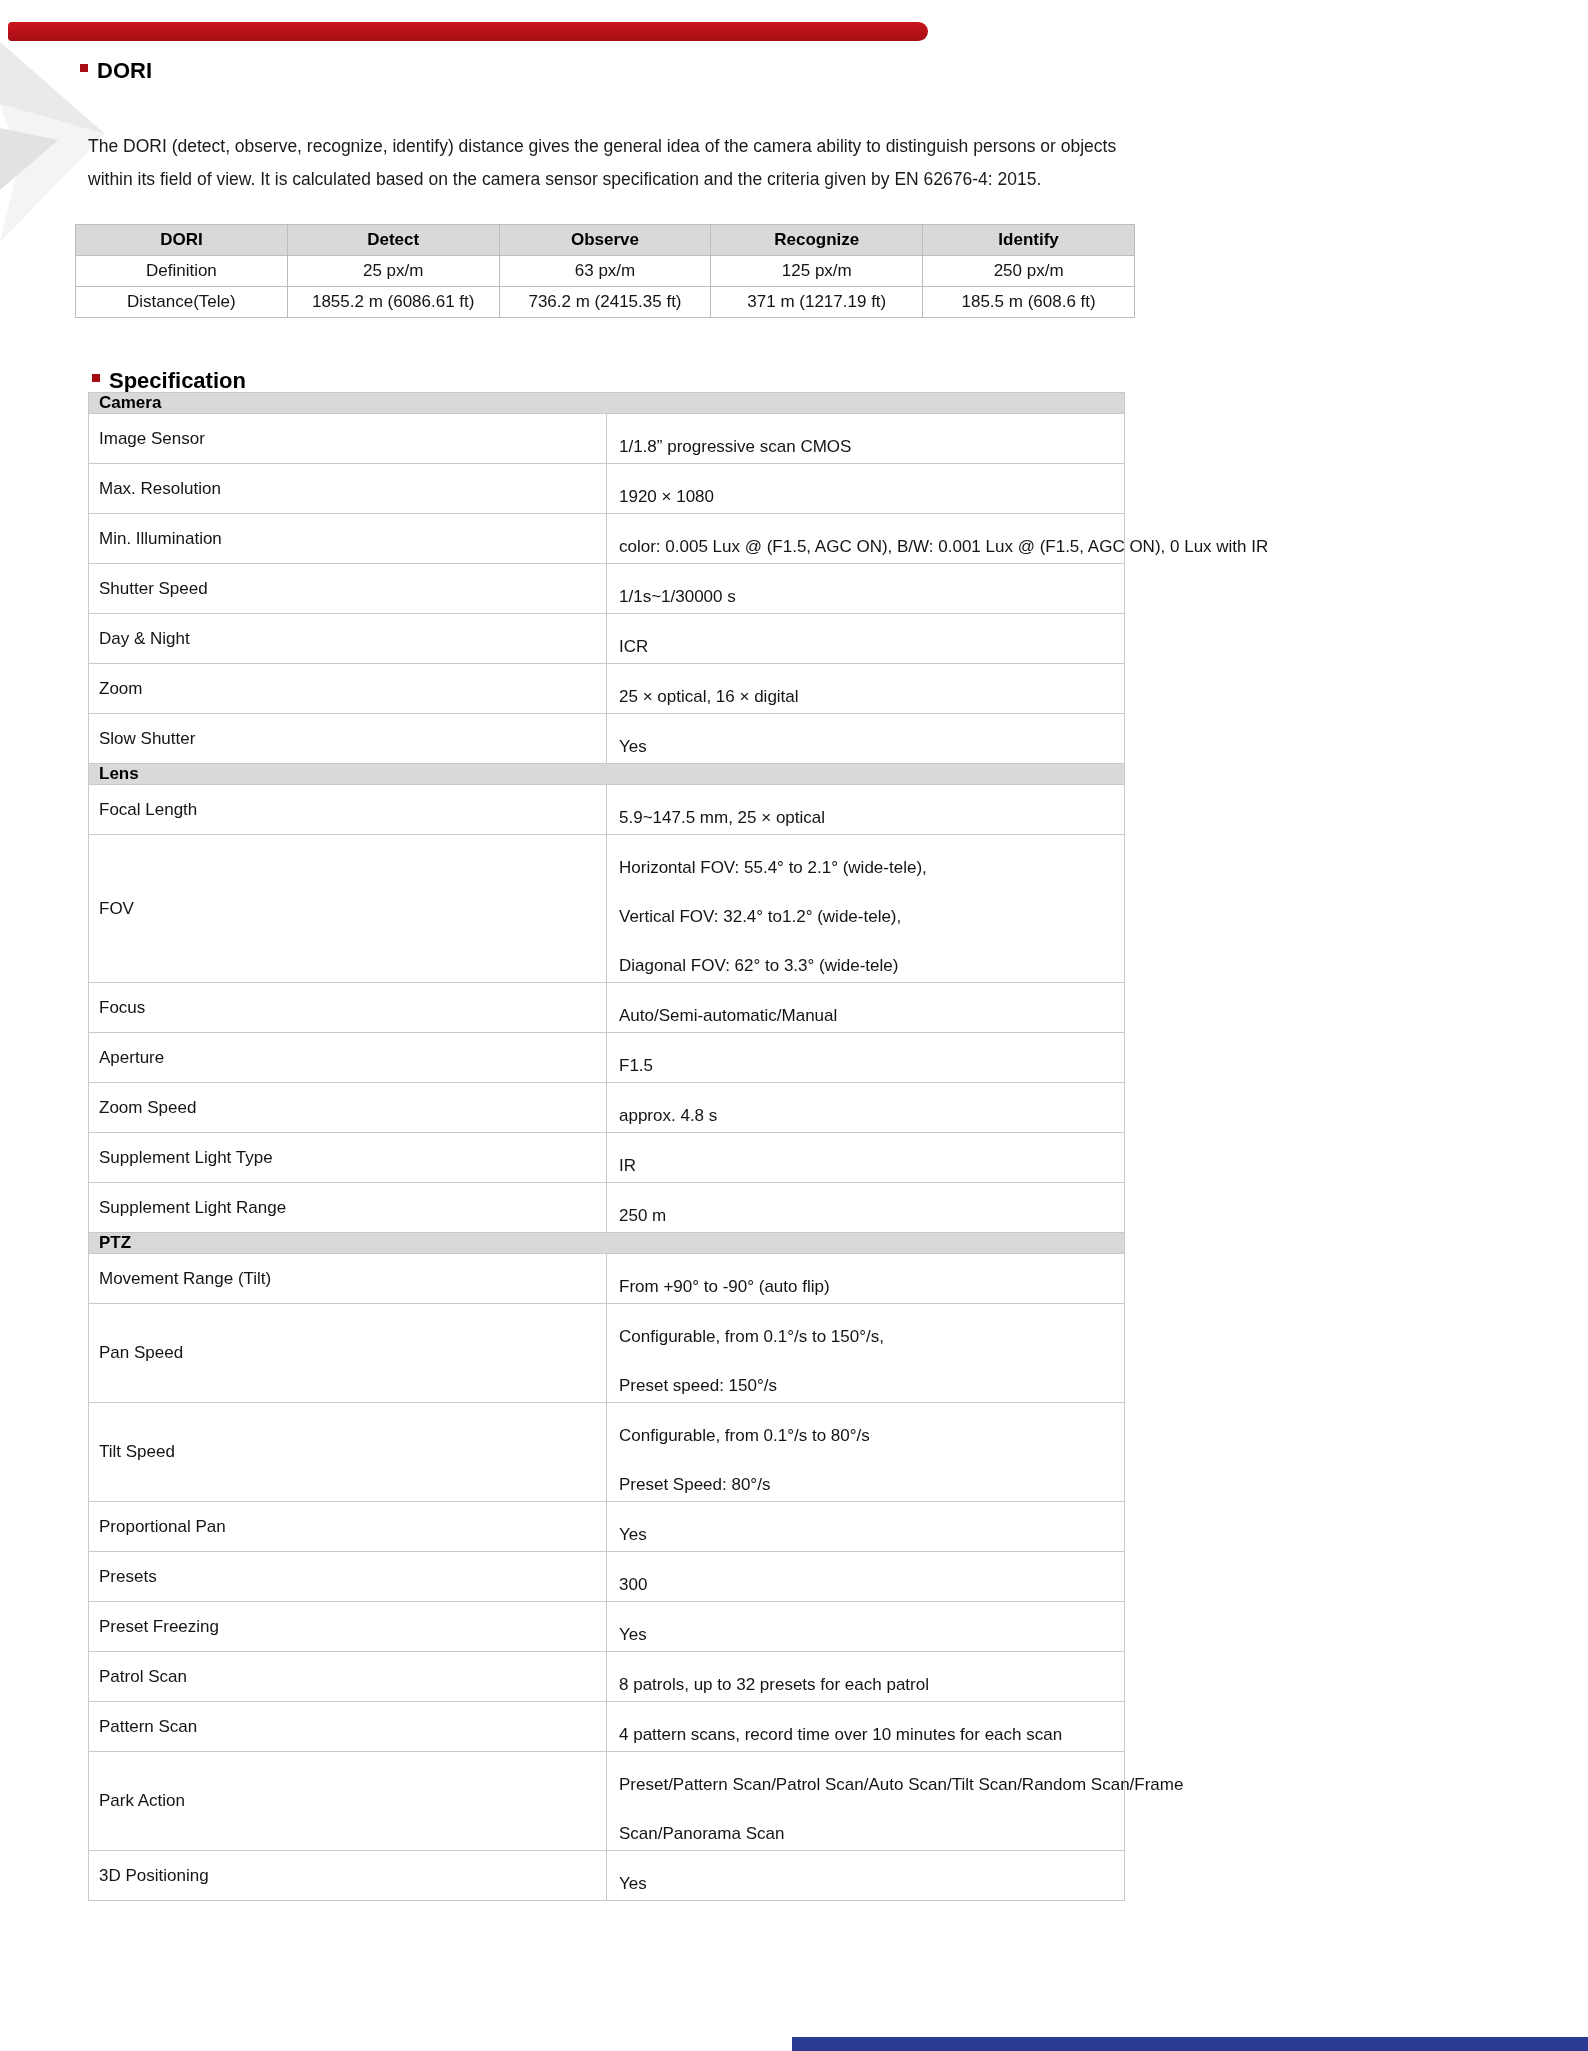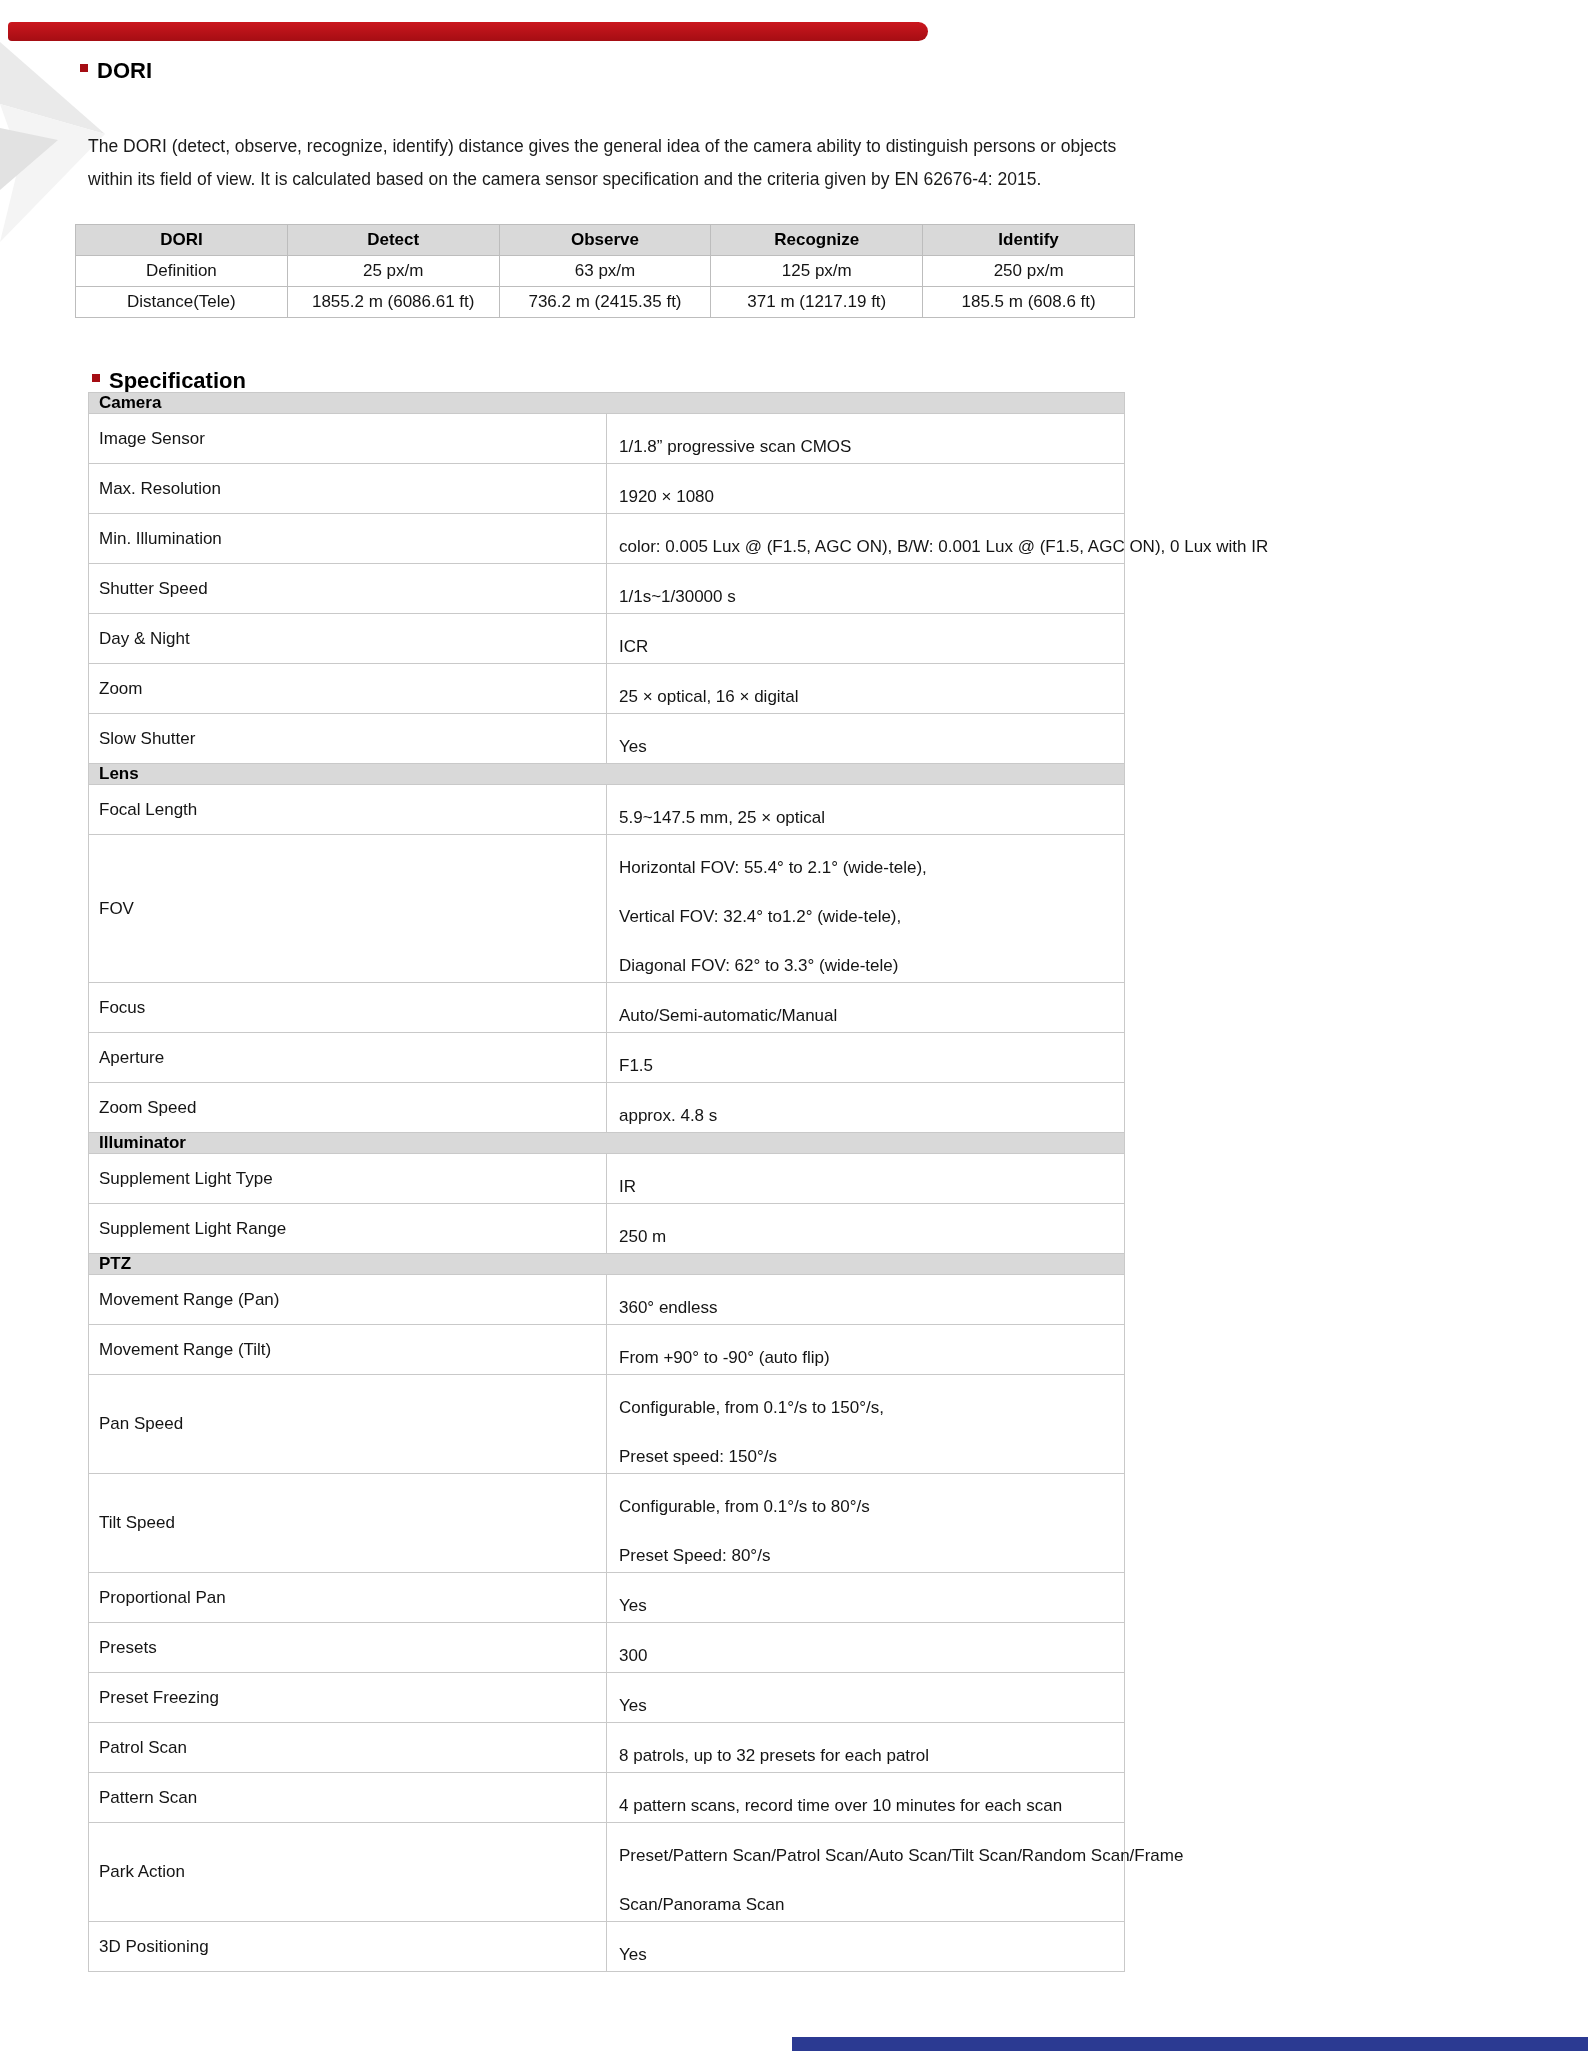--- a/index.html
+++ b/index.html
@@ -189,42 +189,33 @@
           <div class="vline">F1.5</div>
         </td>
       </tr>
       <tr>
         <td class="lbl">Zoom Speed</td>
         <td class="val">
           <div class="vline">approx. 4.8 s</div>
         </td>
       </tr>
       <tr>
-        <td class="sec" colspan="2">Illuminator</td>
-      </tr>
-      <tr>
         <td class="lbl">Supplement Light Type</td>
         <td class="val">
           <div class="vline">IR</div>
         </td>
       </tr>
       <tr>
         <td class="lbl">Supplement Light Range</td>
         <td class="val">
           <div class="vline">250 m</div>
         </td>
       </tr>
       <tr>
         <td class="sec" colspan="2">PTZ</td>
-      </tr>
-      <tr>
-        <td class="lbl">Movement Range (Pan)</td>
-        <td class="val">
-          <div class="vline">360° endless</div>
-        </td>
       </tr>
       <tr>
         <td class="lbl">Movement Range (Tilt)</td>
         <td class="val">
           <div class="vline">From +90° to -90° (auto flip)</div>
         </td>
       </tr>
       <tr>
         <td class="lbl">Pan Speed</td>
         <td class="val">

